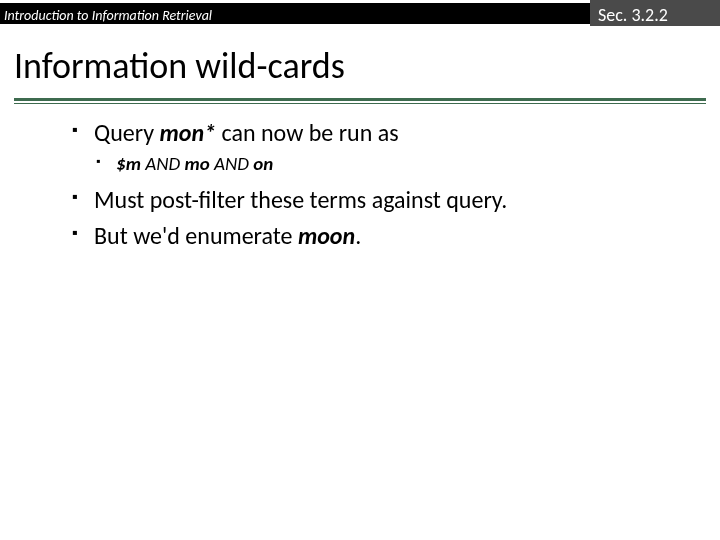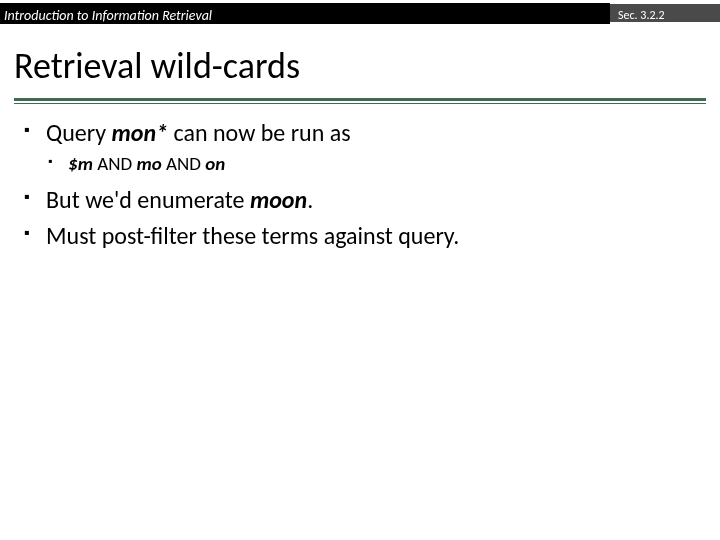--- a/index.html
+++ b/index.html
@@ -1,58 +1,58 @@
 <!DOCTYPE html>
 <html><head>
 <meta charset="utf-8">
 <style>
   * { margin: 0; padding: 0; box-sizing: border-box; }
   html, body { width: 720px; height: 540px; font-family: Calibri, "Segoe UI", Arial, sans-serif; background: #fff; color: #000; }
   .slide { width: 720px; height: 540px; position: relative; }
   .topbar { display: flex; height: 26px; align-items: center; }
   .topbar-left { flex: 1; background: #000; color: #fff; font-style: italic; font-size: 14px; padding: 4px 8px 0 4px; }
-  .topbar-right { width: 110px; background: #4a4a4a; color: #fff; font-size: 12px; padding: 4px 8px 0 8px; }
+  .topbar-right { width: 130px; background: #4a4a4a; color: #fff; font-size: 18px; padding: 4px 8px 0 8px; }
   .title-wrap { padding: 18px 14px 6px 14px; }
   .title { font-size: 36px; font-weight: 400; color: #000; }
   .rule1 { height: 3px; background: #3e6b4f; margin: 4px 14px 0 14px; }
   .rule2 { height: 1px; background: #3e6b4f; margin: 2px 14px 0 14px; }
-  .body { padding: 14px 4px 0 20px; }
+  .body { padding: 14px 4px 0 20px; margin-left: 48px; }
   ul.lvl1 { list-style: none; }
   ul.lvl1 > li { position: relative; padding-left: 26px; font-size: 24px; line-height: 1.25; margin-bottom: 6px; }
   ul.lvl1 > li::before { content: "\25AA"; position: absolute; left: 4px; top: 2px; font-size: 16px; color: #000; }
   ul.lvl2 { list-style: none; margin: 4px 0 8px 0; }
   ul.lvl2 > li { position: relative; padding-left: 22px; font-size: 19px; line-height: 1.3; }
   ul.lvl2 > li::before { content: "\25AA"; position: absolute; left: 2px; top: 2px; font-size: 12px; color: #000; }
   .bi { font-weight: 700; font-style: italic; }
-  .i { }
+  .i { font-style: italic; }
 </style>
 </head>
 <body>
 <div class="slide">
 
   <div class="topbar">
     <div class="topbar-left">Introduction to Information Retrieval</div>
     <div class="topbar-right">Sec. 3.2.2</div>
   </div>
 
   <div class="title-wrap">
-    <h1 class="title">Retrieval wild-cards</h1>
+    <h1 class="title">Information wild-cards</h1>
   </div>
   <div class="rule1"></div>
   <div class="rule2"></div>
 
   <div class="body">
     <ul class="lvl1">
       <li>
         <span>Query </span><span class="bi">mon*</span><span> can now be run as</span>
         <ul class="lvl2">
           <li>
             <span class="bi">$m </span><span class="i">AND</span><span class="bi"> mo </span><span class="i">AND</span><span class="bi"> on</span>
           </li>
         </ul>
       </li>
+      <li>Must post-filter these terms against query.</li>
       <li>
         <span>But we'd enumerate </span><span class="bi">moon</span><span>.</span>
       </li>
-      <li>Must post-filter these terms against query.</li>
     </ul>
   </div>
 </div>
 
 </body></html>

